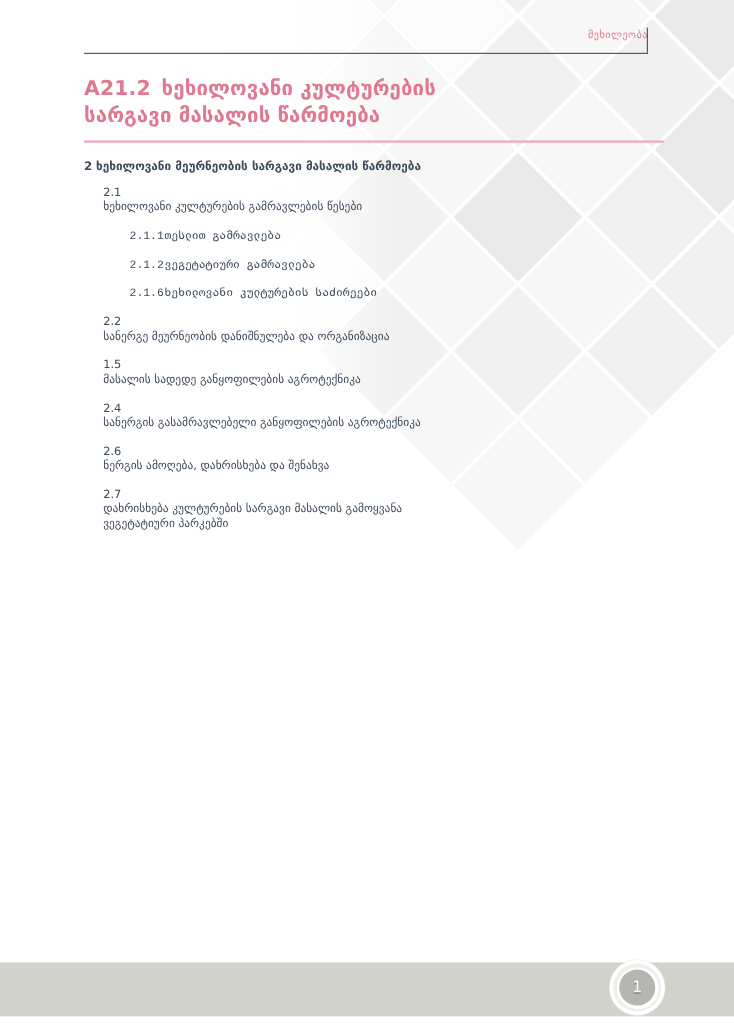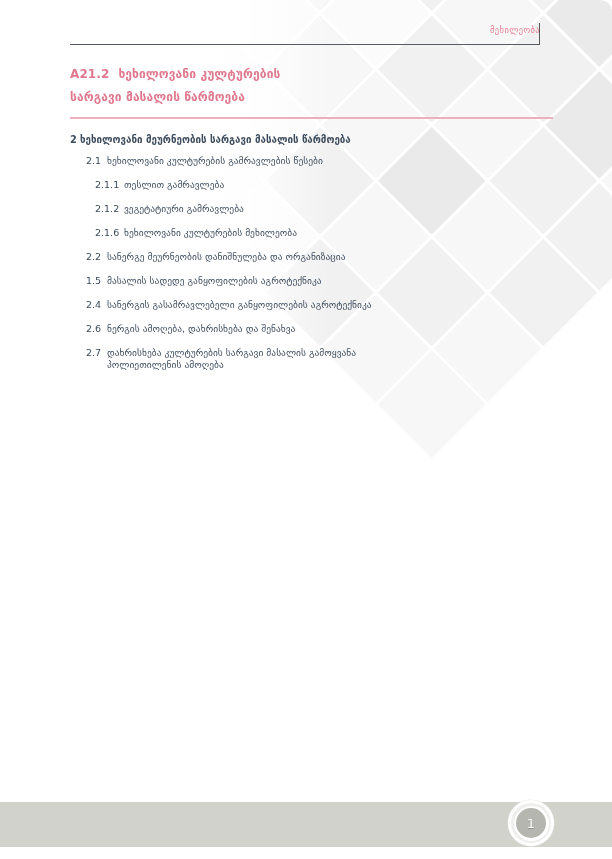--- a/index.html
+++ b/index.html
@@ -14,21 +14,20 @@
     overflow: hidden;
     position: relative;
   }
 
   #page {
     position: relative;
     width: 612px;
     height: 859px;
     background: #ffffff;
     overflow: hidden;
-    border-radius: 12px;
   }
 
   
   .diamond-layer {
     position: absolute;
     inset: 0;
     pointer-events: none;
     overflow: hidden;
   }
   .diamond-field {
@@ -103,21 +102,21 @@
     height: 1px;
     background: #555b60;
   }
 
   
   .chapter-title {
     position: absolute;
     left: 70px;
     top: 63px;
     width: 470px;
-    font-size: 12px;
+    font-size: 17px;
     font-weight: bold;
     color: #e0798f;
     line-height: 23px;
     letter-spacing: 0.1px;
   }
   .chapter-title .num {
     margin-right: 9px;
   }
   .title-rule {
     position: absolute;
@@ -157,28 +156,30 @@
     font-weight: bold;
     font-size: 9.8px;
   }
   .toc-row.lvl1 .tnum { width: 10px; }
 
   
   .toc-row.lvl2 {
     margin-left: 16px;
     margin-bottom: 12px;
     font-size: 9.5px;
+    flex-direction: column;
   }
   .toc-row.lvl2 .tnum { width: 21px; }
 
   
   .toc-row.lvl3 {
-    margin-left: 25px;
+    margin-left: 38px;
     margin-bottom: 12px;
     font-size: 9.5px;
+    font-family: Liberation Mono, monospace;
   }
   .toc-row.lvl3 .tnum { width: 29px; }
 
   .toc-row .ttext .cont {
     display: block;
   }
 
   
   .footer-bar {
     position: absolute;
@@ -324,21 +325,21 @@
     <div class="toc-row lvl3">
       <span class="tnum">2.1.2</span>
       <span class="ttext">ვეგეტატიური გამრავლება</span>
     </div>
 
 
 
 
     <div class="toc-row lvl3">
       <span class="tnum">2.1.6</span>
-      <span class="ttext">ხეხილოვანი კულტურების მეხილეობა</span>
+      <span class="ttext">ხეხილოვანი კულტურების საძირეები</span>
     </div>
 
     <div class="toc-row lvl2">
       <span class="tnum">2.2</span>
       <span class="ttext">სანერგე მეურნეობის დანიშნულება და ორგანიზაცია</span>
     </div>
 
     <div class="toc-row lvl2">
       <span class="tnum">1.5</span>
       <span class="ttext">მასალის სადედე განყოფილების აგროტექნიკა</span>
@@ -352,21 +353,21 @@
 
     <div class="toc-row lvl2">
       <span class="tnum">2.6</span>
       <span class="ttext">ნერგის ამოღება, დახრისხება და შენახვა</span>
     </div>
 
     <div class="toc-row lvl2">
       <span class="tnum">2.7</span>
       <span class="ttext">
         <span>დახრისხება კულტურების სარგავი მასალის გამოყვანა</span>
-        <span class="cont">პოლიეთილენის ამოღება</span>
+        <span class="cont">ვეგეტატიური პარკებში</span>
       </span>
     </div>
 
   </div>
 
   <div class="footer-bar"></div>
   <div class="page-badge">
     <div class="ring2"></div>
     <div class="ring3"></div>
     <div class="disc">1</div>

